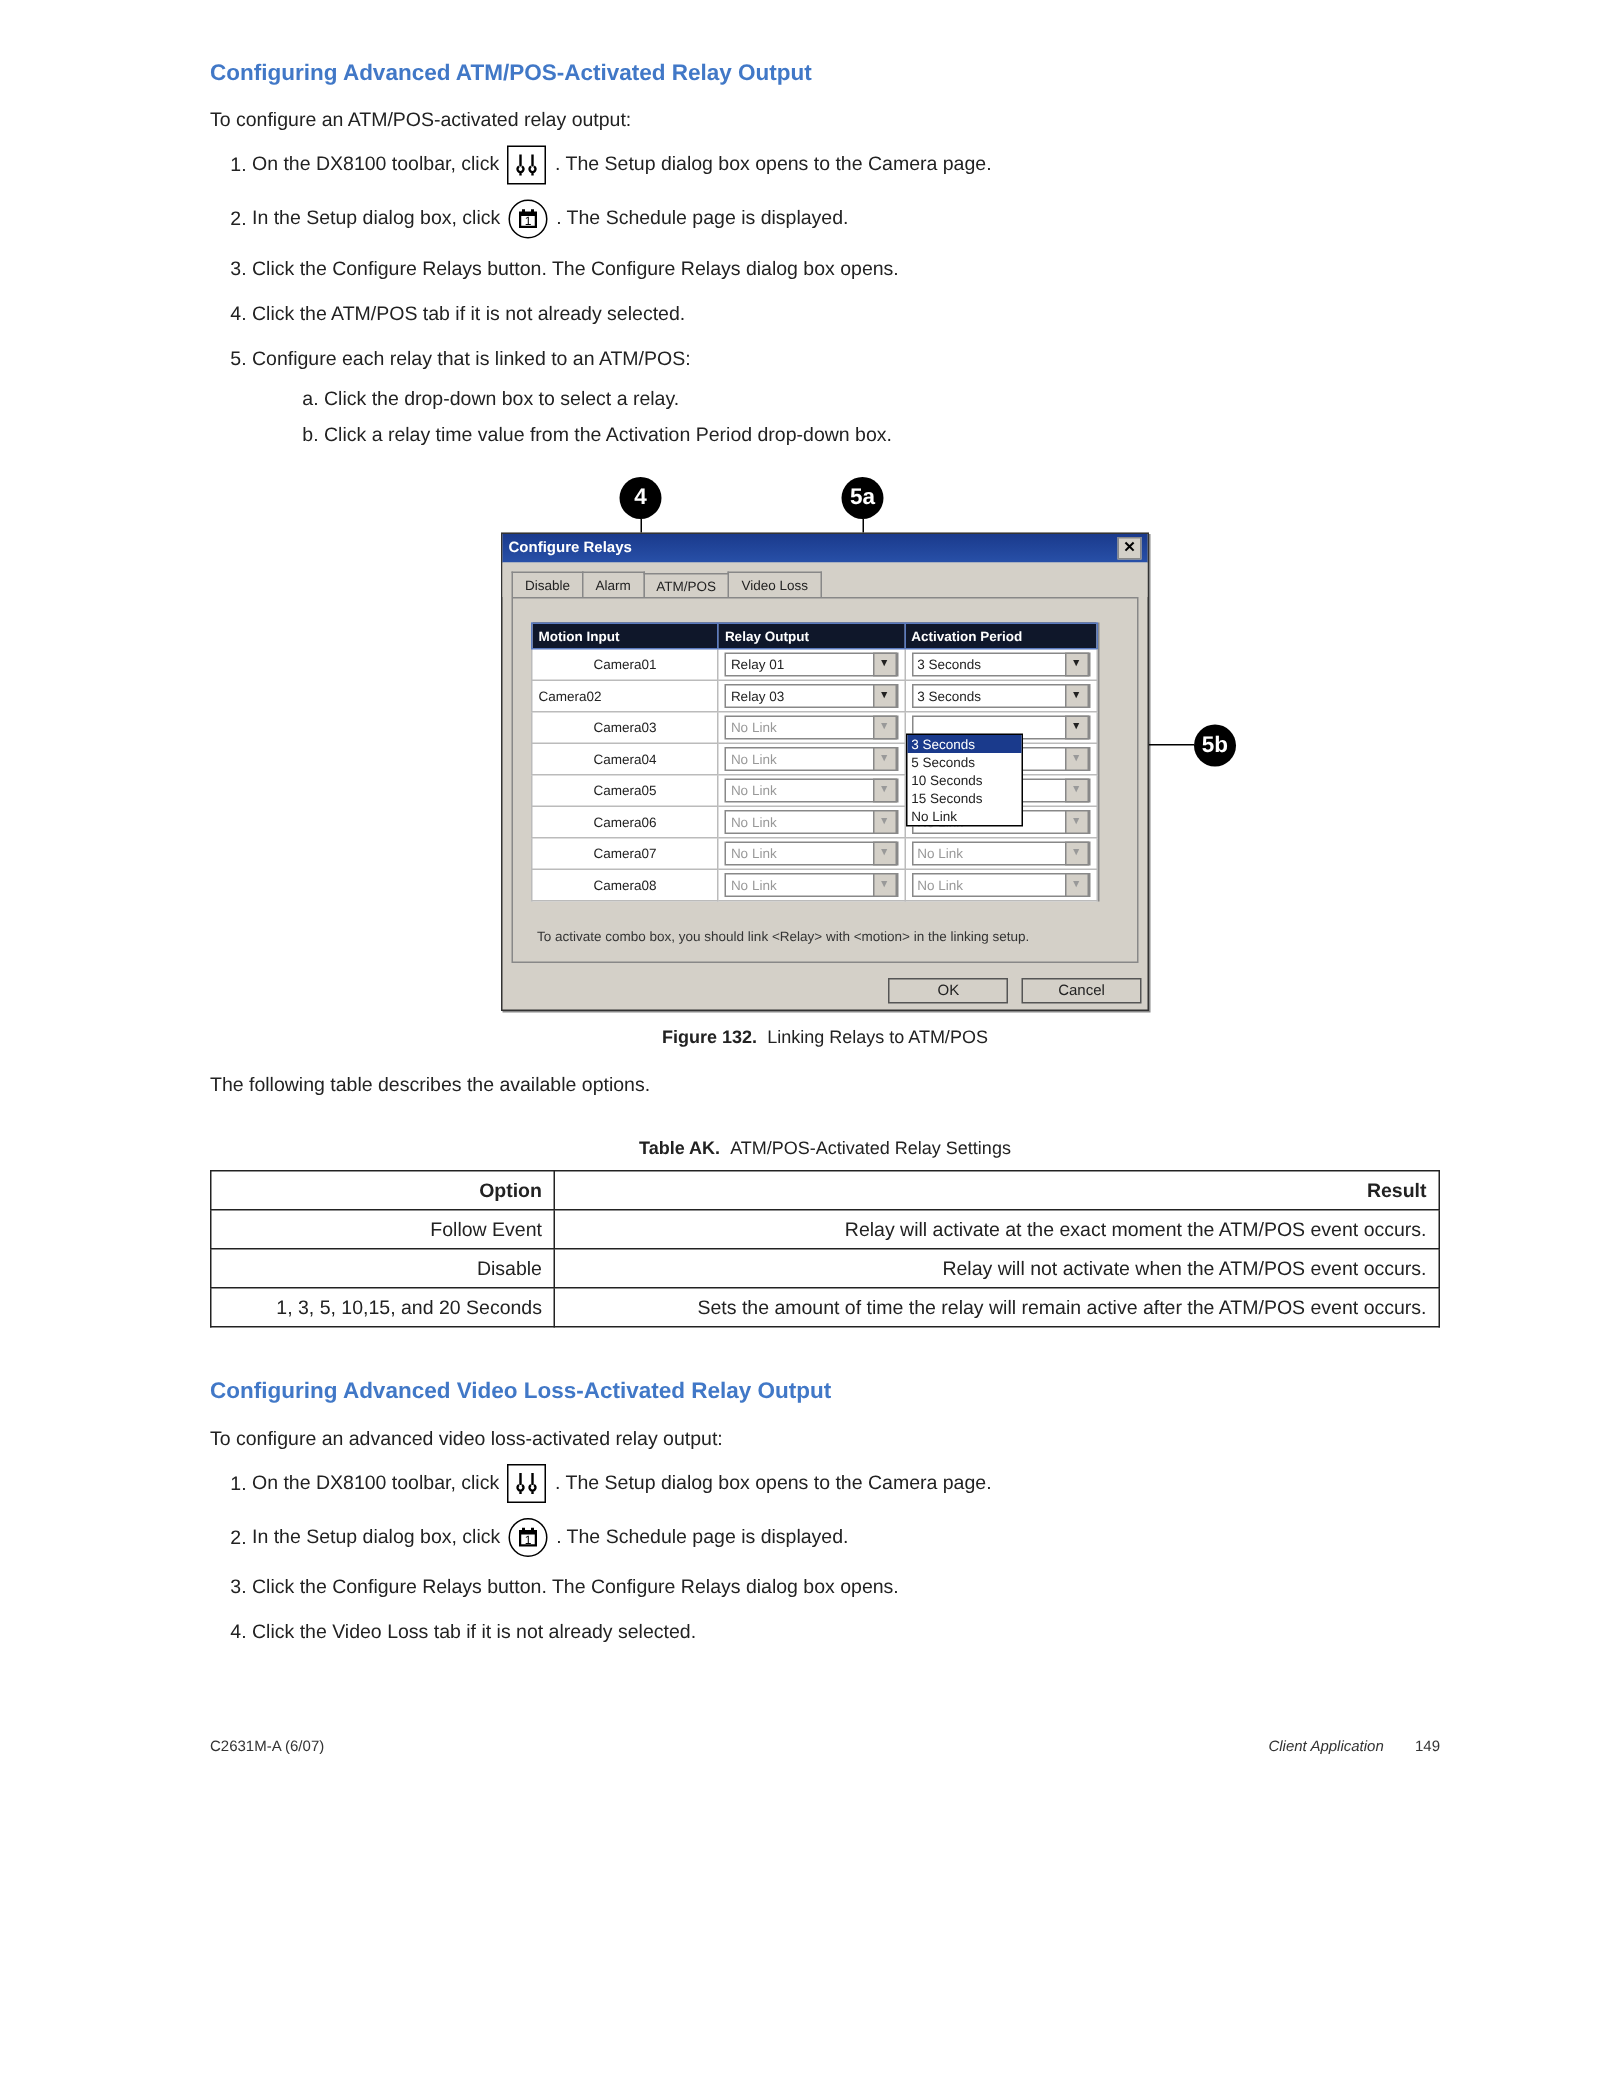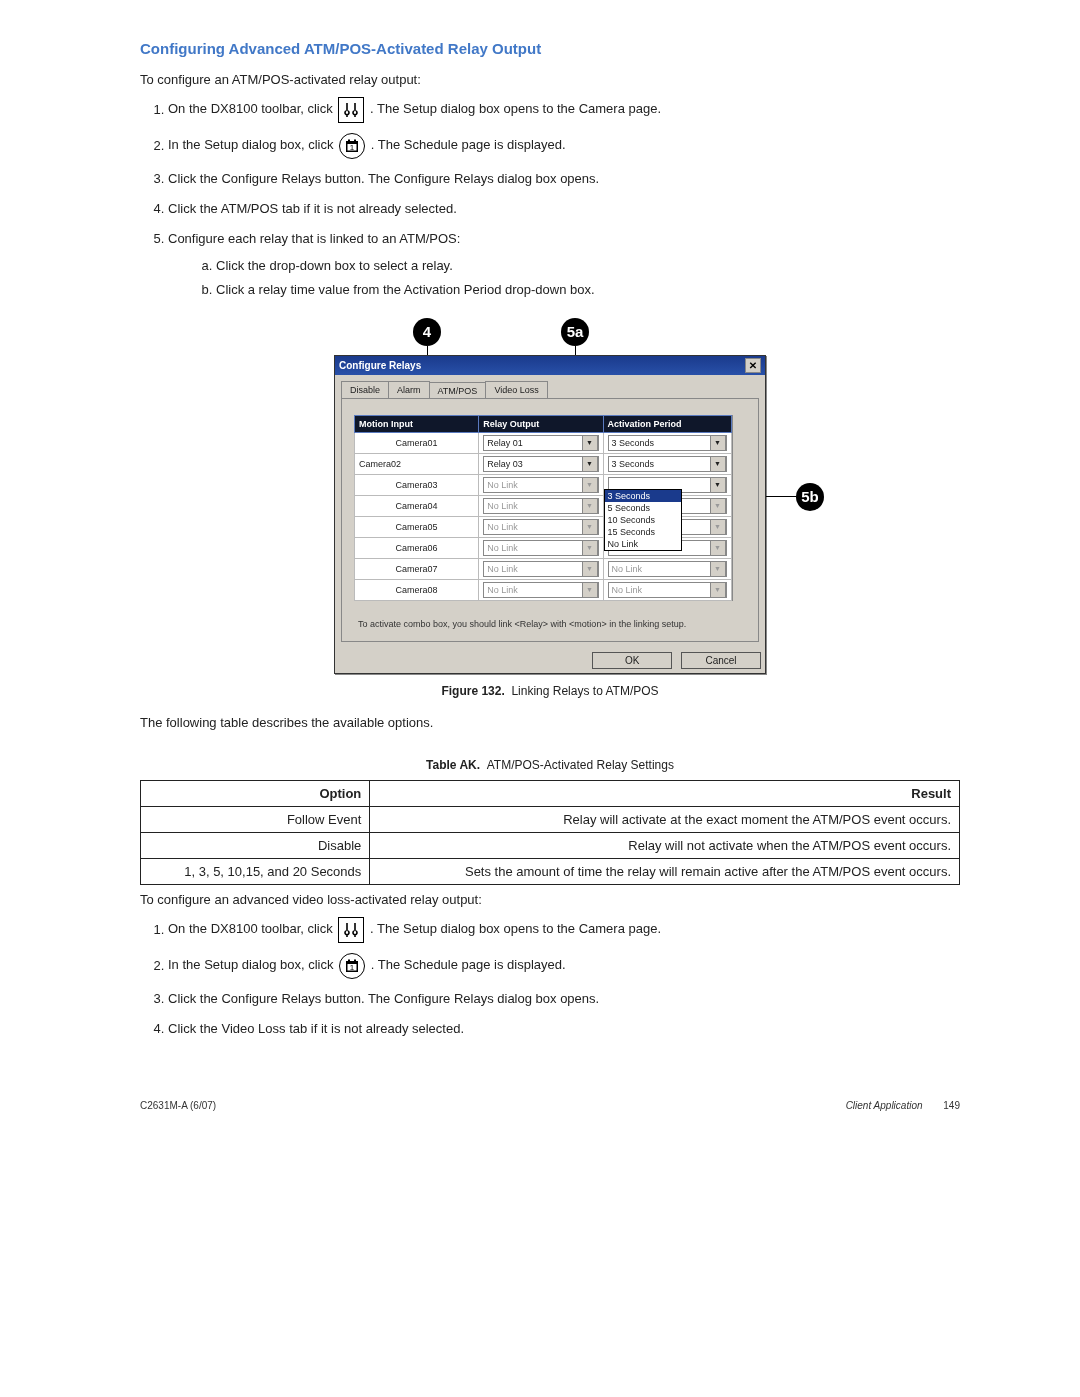--- a/index.html
+++ b/index.html
@@ -498,20 +498,21 @@
       <td>Disable</td>
       <td>Relay will not activate when the ATM/POS event occurs.</td>
     </tr>
     <tr>
       <td>1, 3, 5, 10,15, and 20 Seconds</td>
       <td>Sets the amount of time the relay will remain active after the ATM/POS event occurs.</td>
     </tr>
   </tbody>
     </table>
 
+  <h3 class="section" style="margin-top:34px;">Configuring Advanced Video Loss-Activated Relay Output</h3>
   <p>To configure an advanced video loss-activated relay output:</p>
 
   <ol class="main">
     <li>
       <span>On the DX8100 toolbar, click</span>
       <span class="iconbox">
         <svg width="18" height="18" viewBox="0 0 18 18">
             <path d="M5 2 L5 10 M4 10 A2 2 0 1 0 6 10 M13 2 L13 10 M12 10 A2 2 0 1 0 14 10 M5 14 L5 16 M13 14 L13 16" stroke="#000" stroke-width="1.6" fill="none"></path>
           </svg>
       </span>

